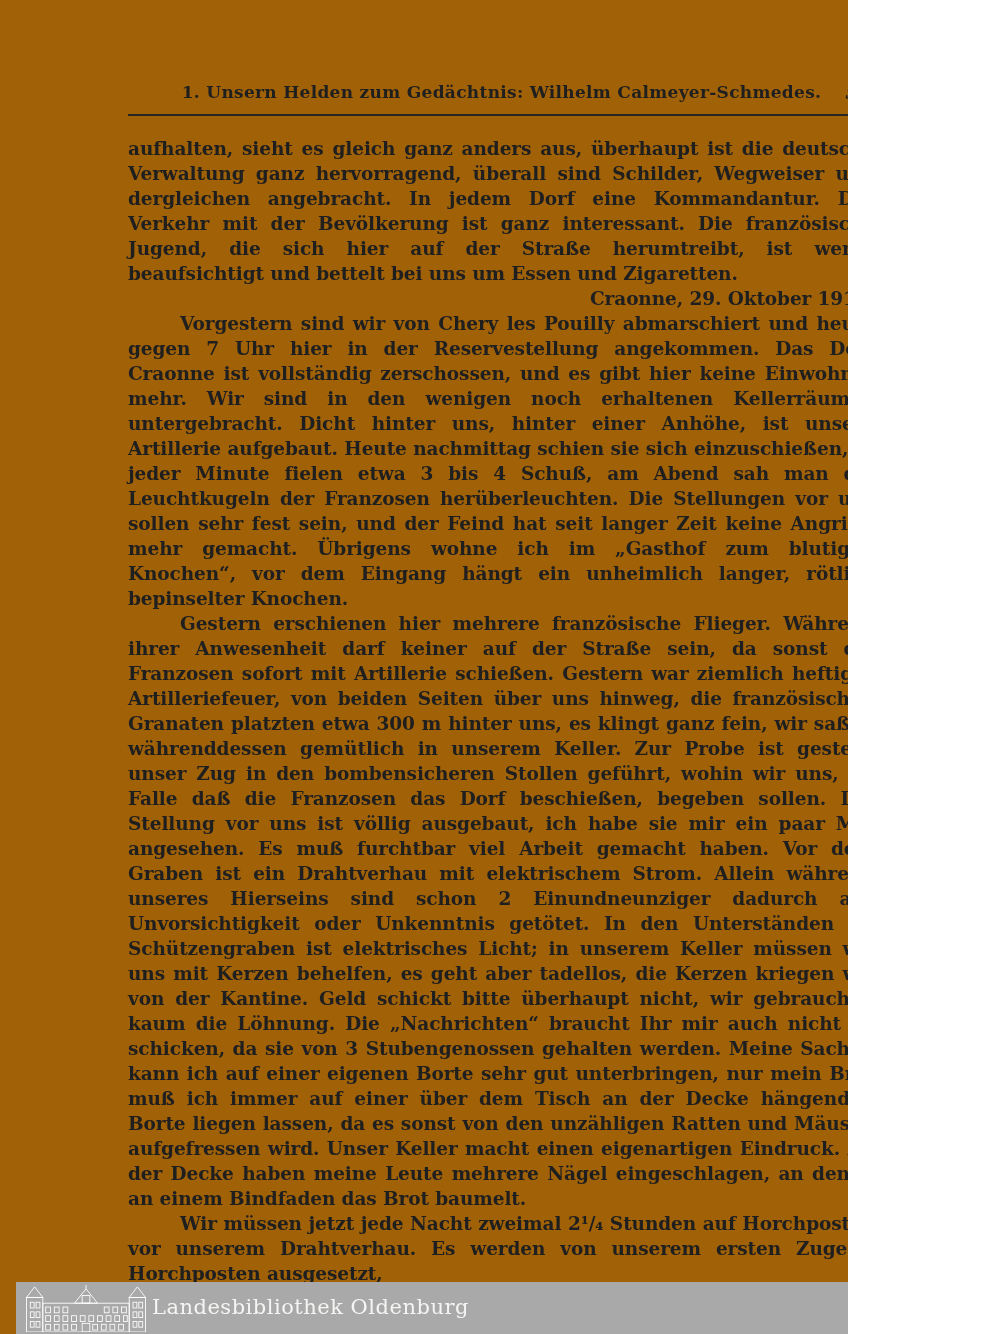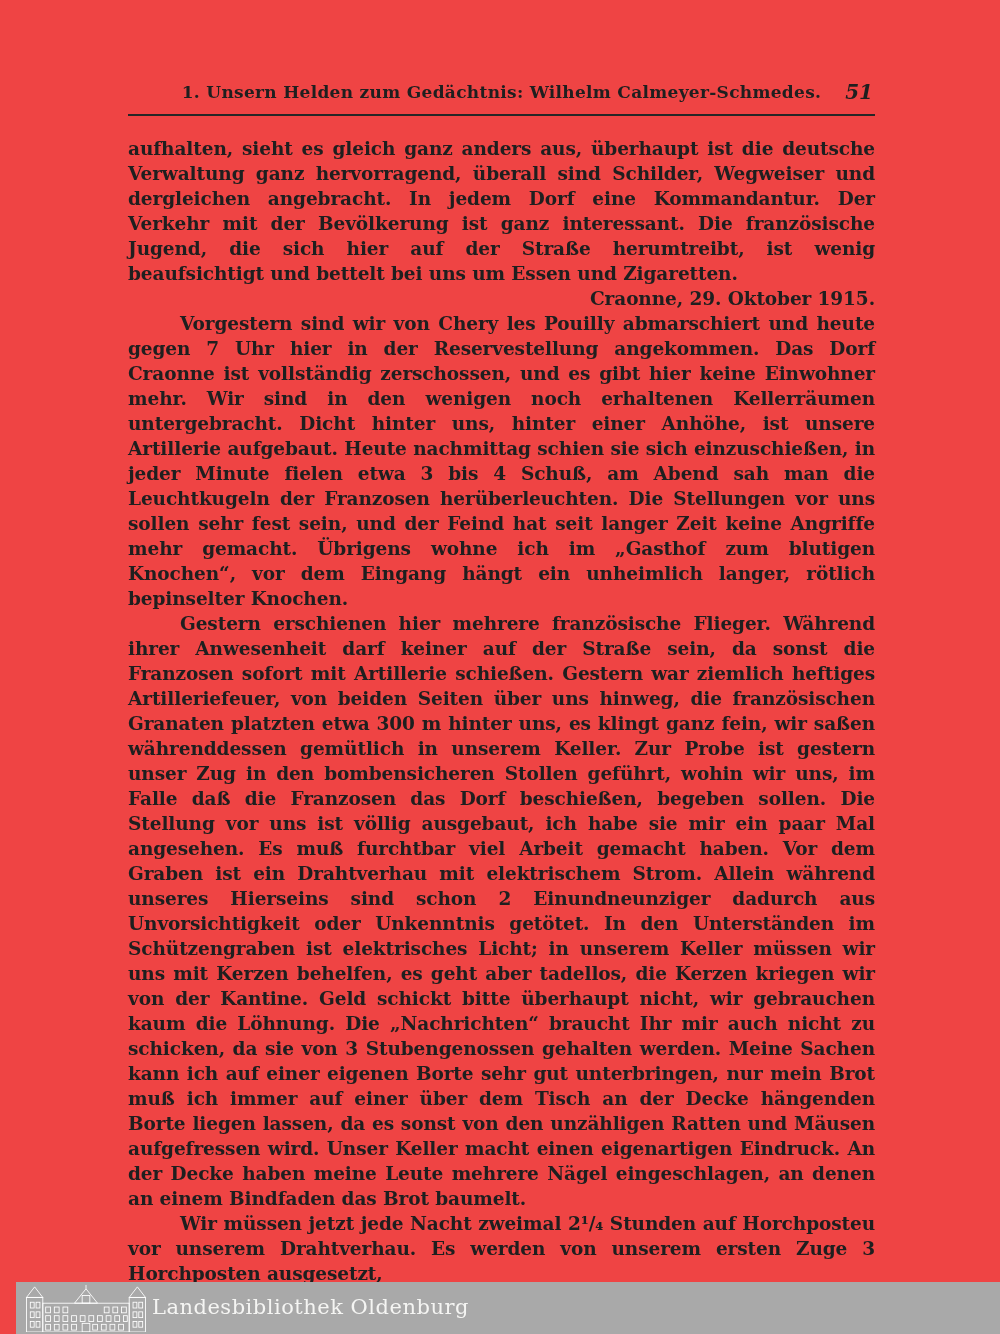--- a/index.html
+++ b/index.html
@@ -7,23 +7,23 @@
     padding: 0;
   }
   body {
     width: 1000px;
     height: 1334px;
     background: #ffffff;
     font-family: "DejaVu Serif", serif;
   }
   .page {
     position: relative;
-    width: 1000px;
+    width: 848px;
     height: 1334px;
-    background: #ef4444;
+    background: #a16207;
     overflow: hidden;
     color: #1f1f1f;
   }
   .content {
     position: absolute;
     left: 128px;
     top: 82px;
     width: 747px;
   }
   .header {

